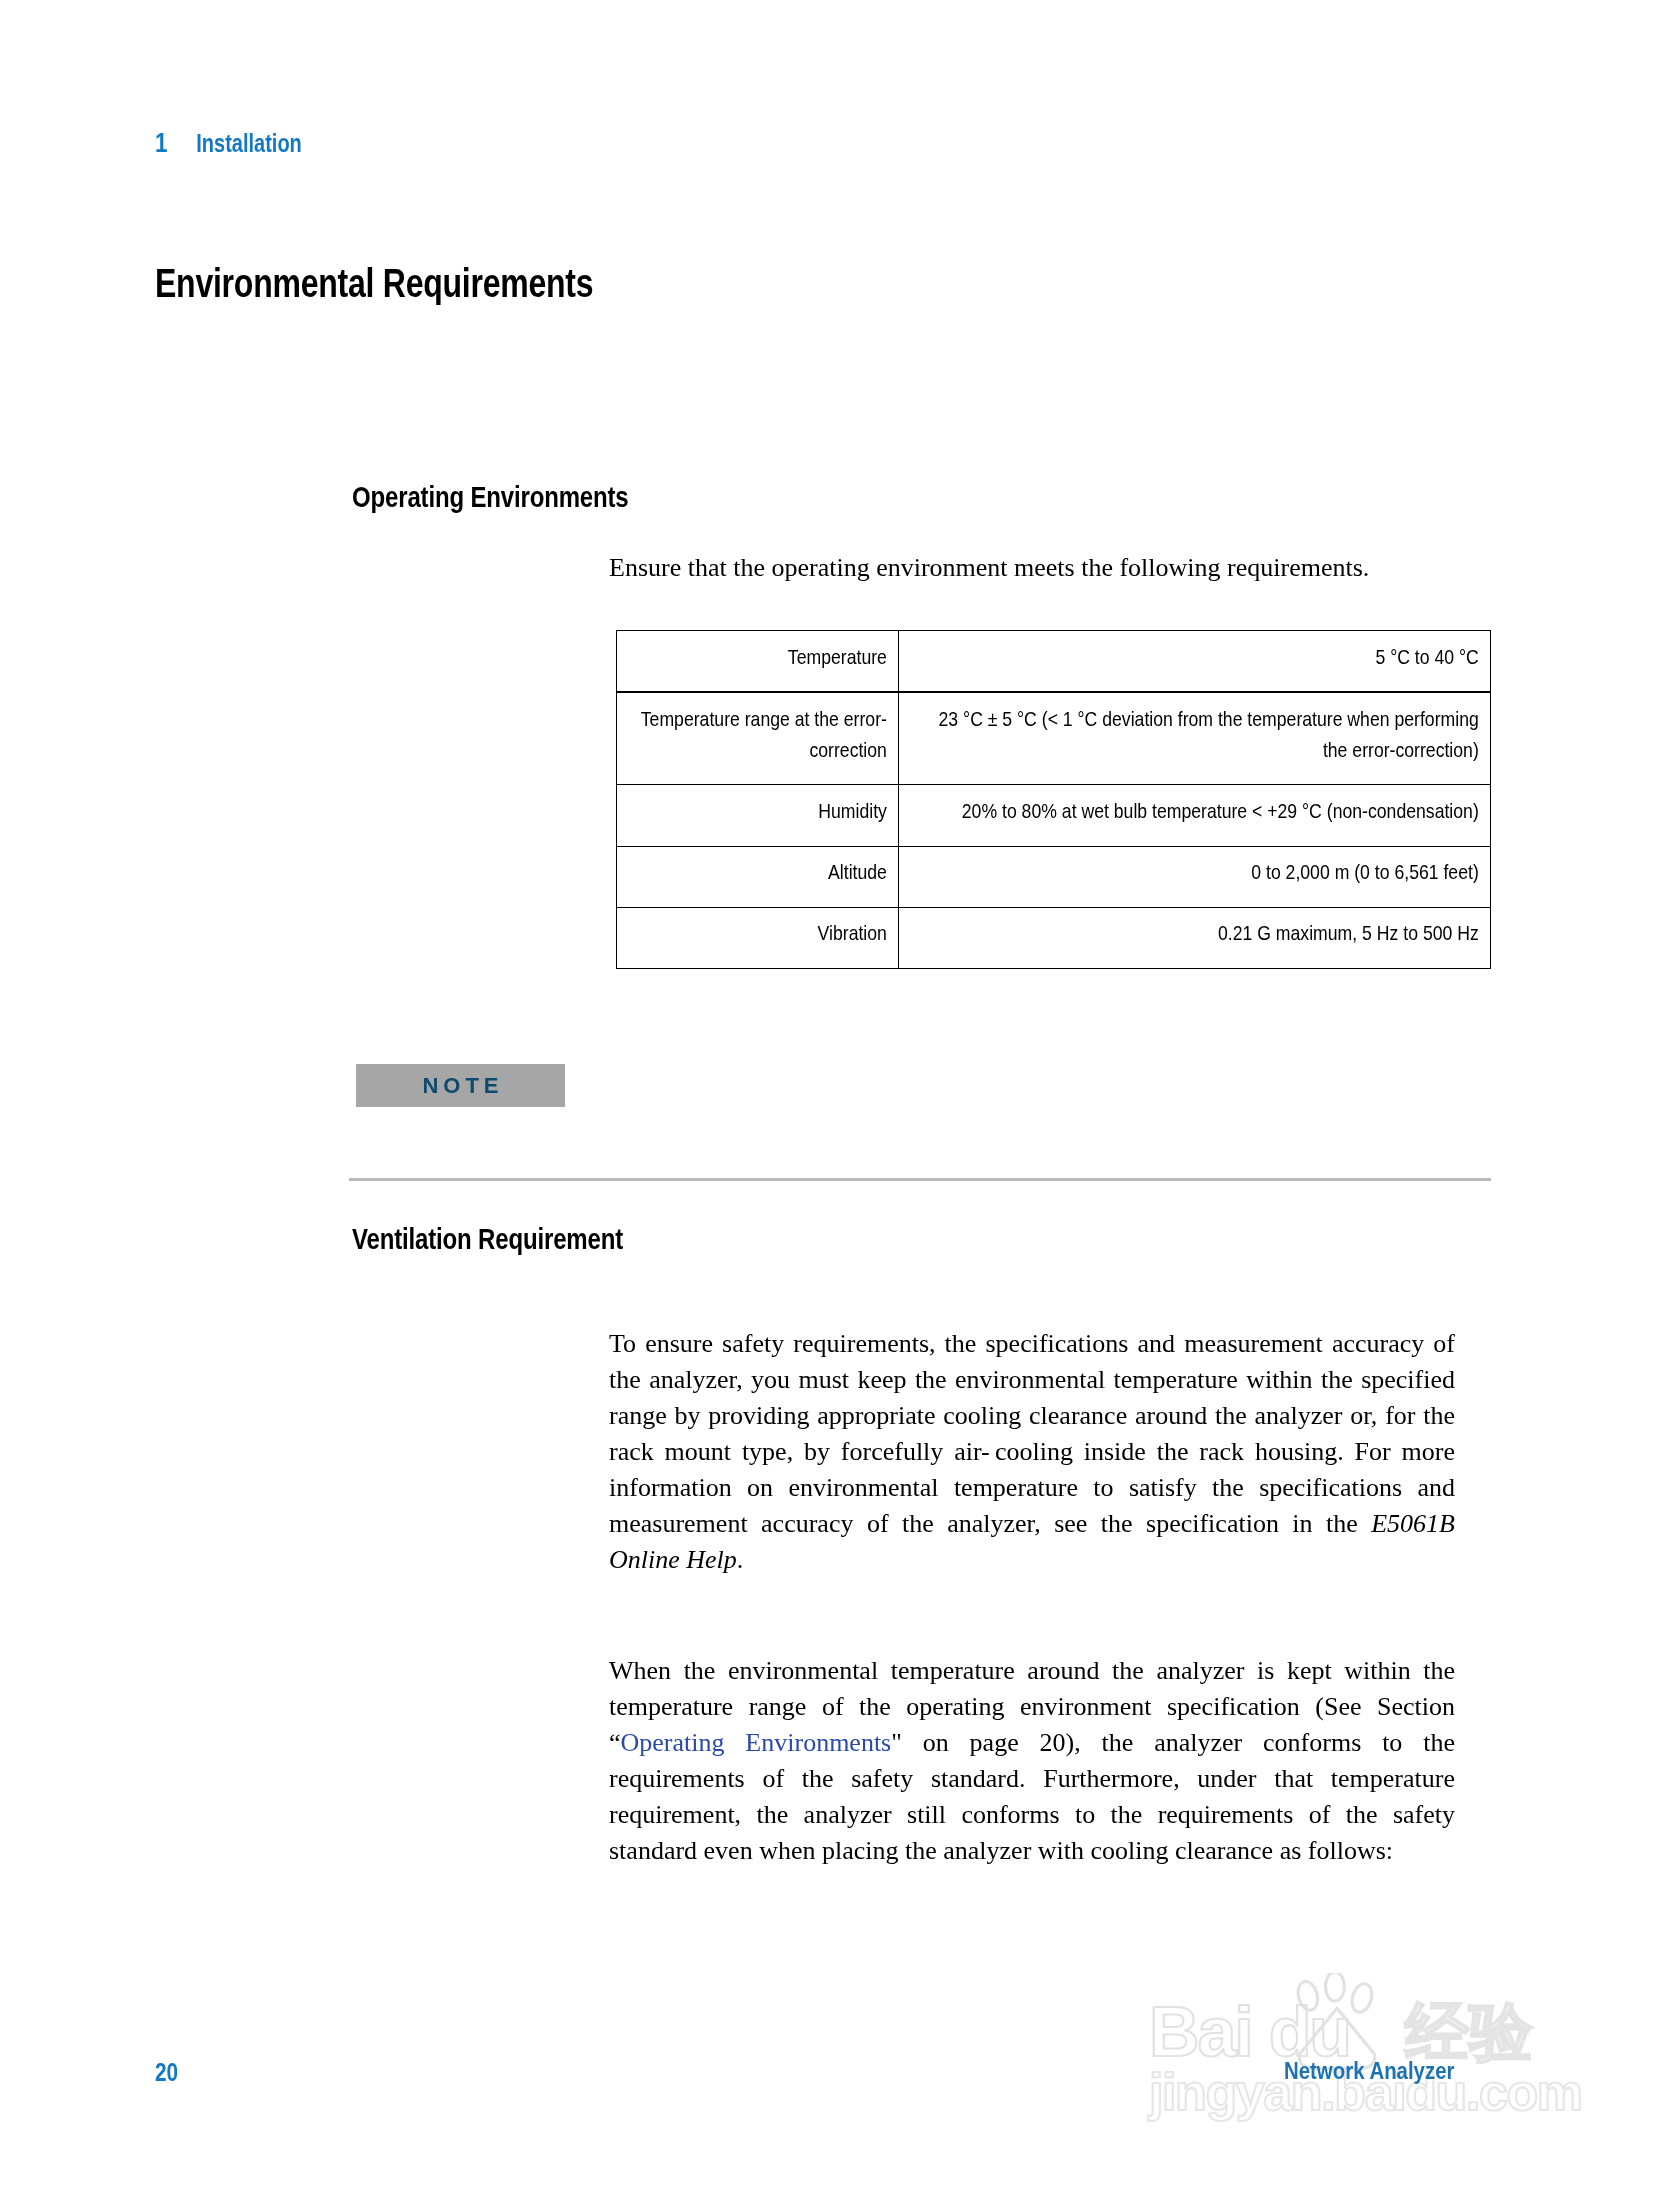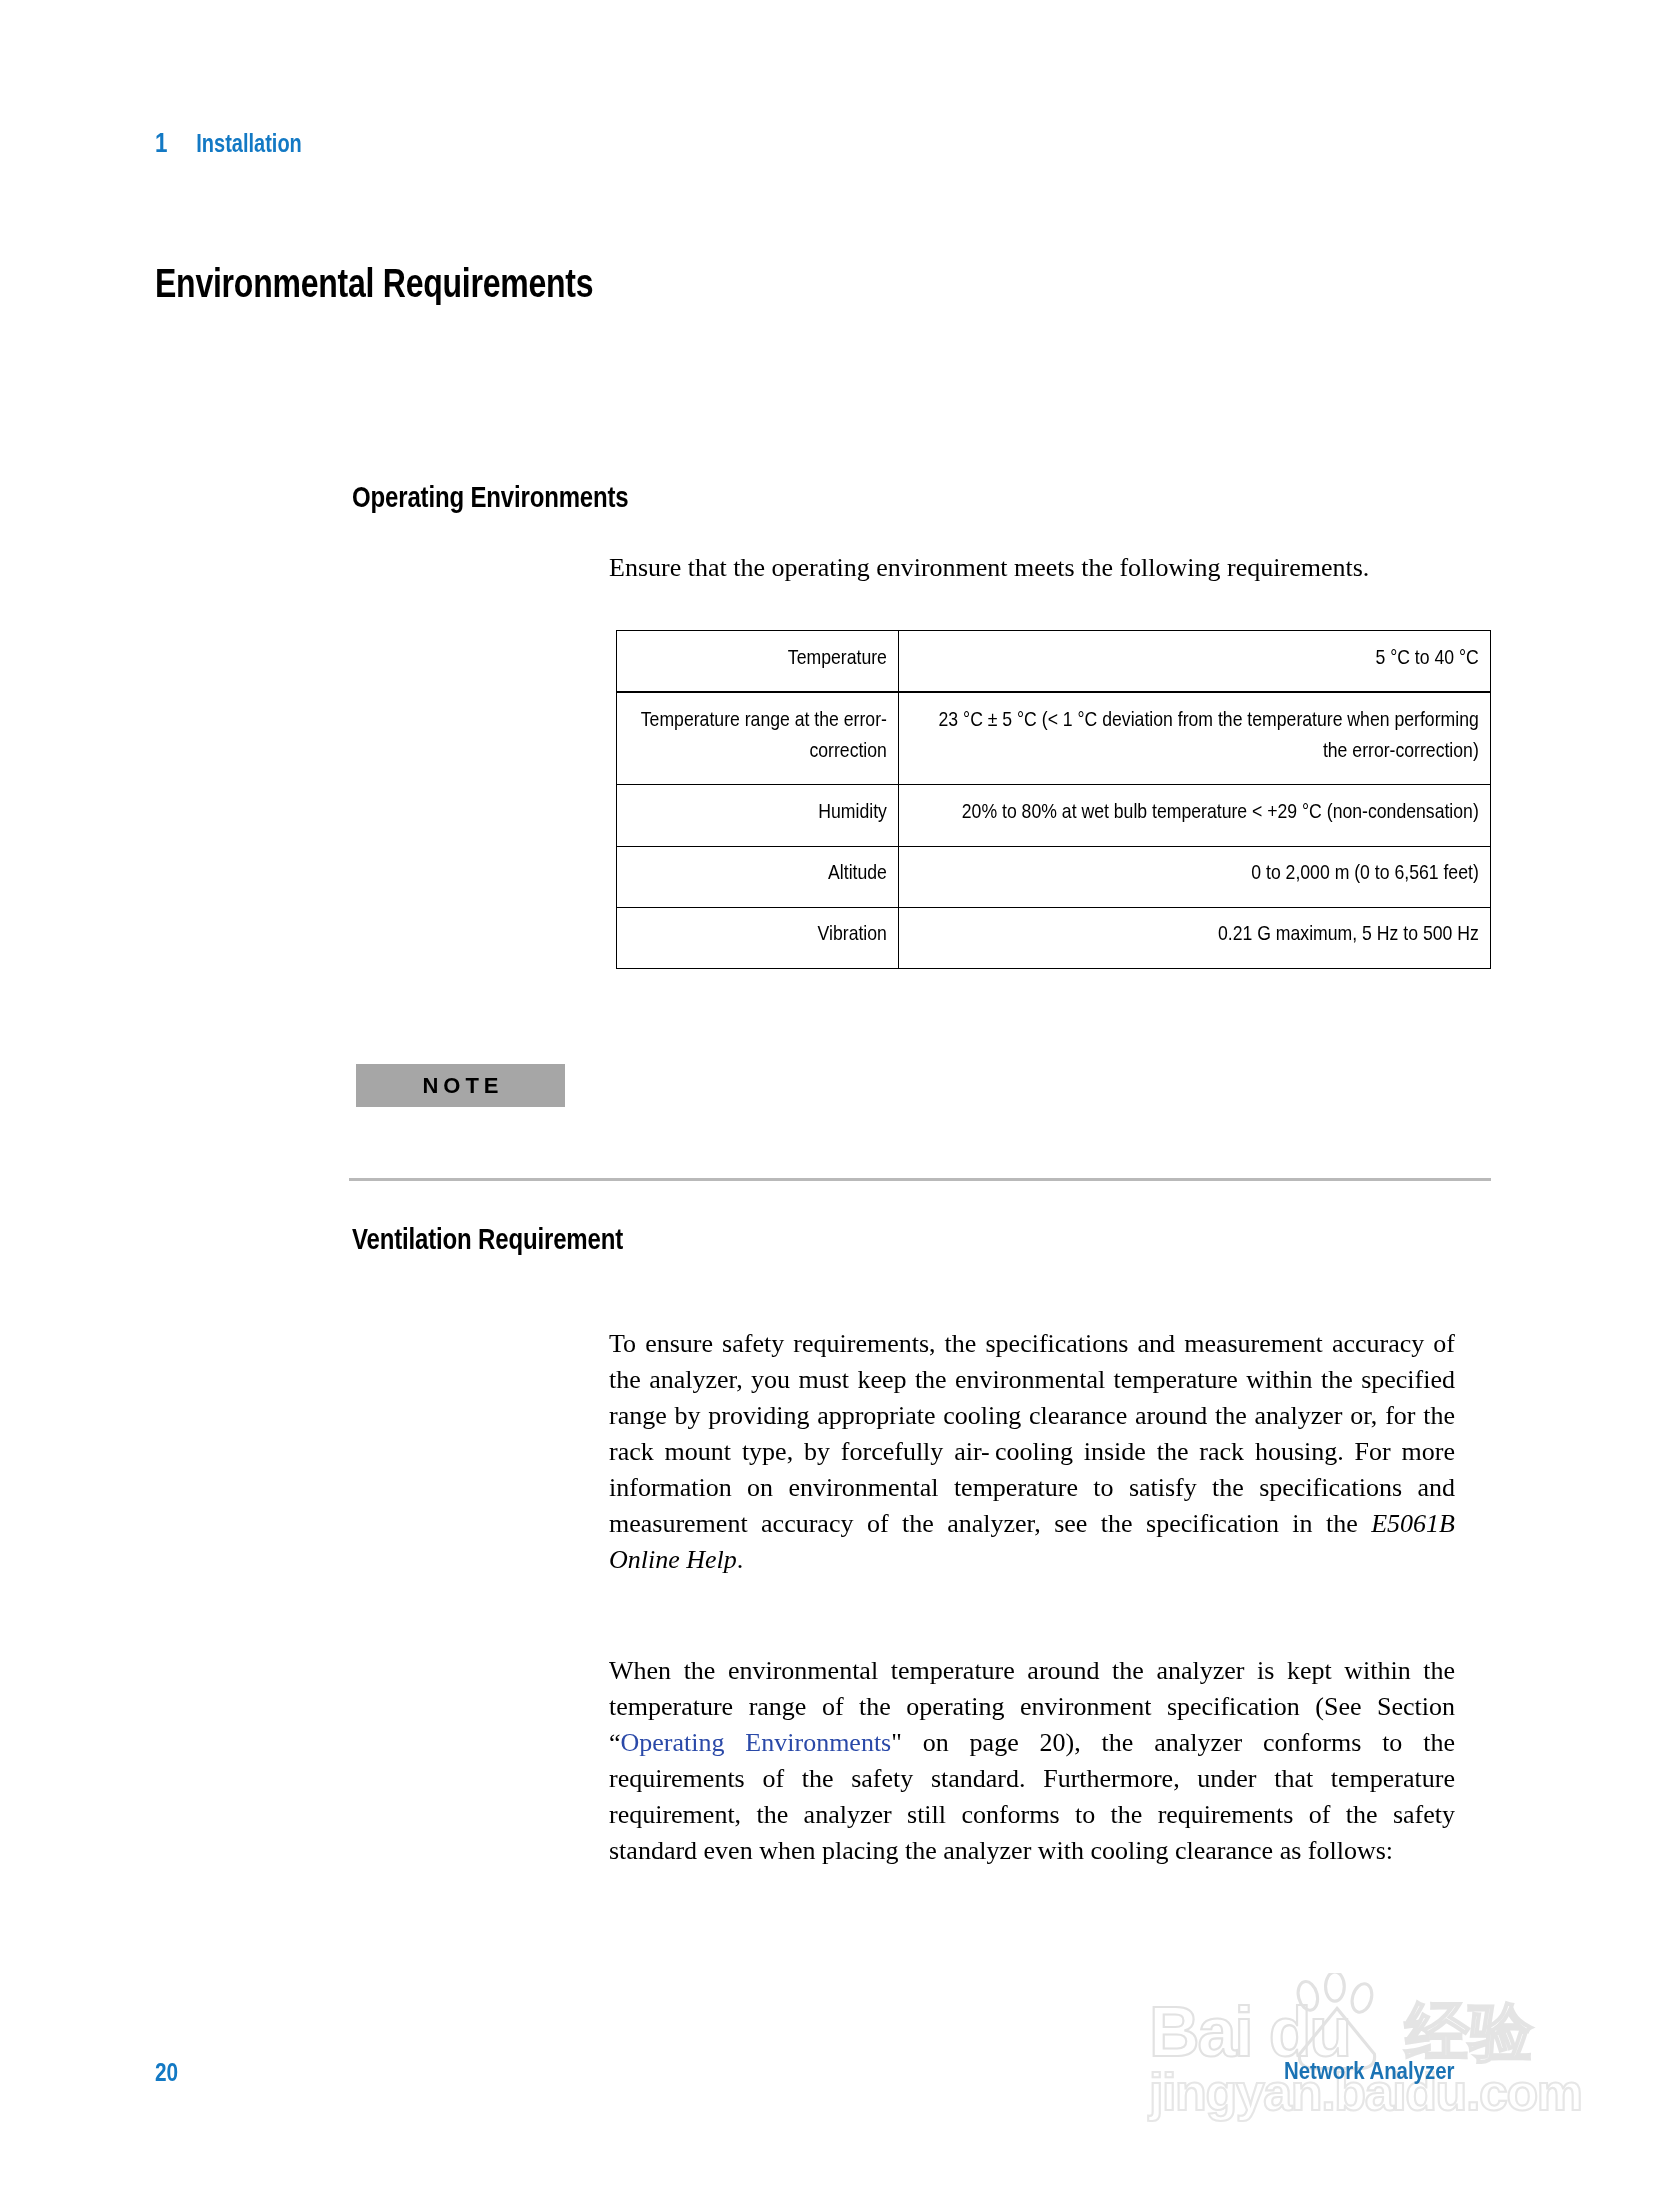--- a/index.html
+++ b/index.html
@@ -128,21 +128,21 @@
     height: 43px;
     background: #a6a6a6;
     display: flex;
     align-items: center;
     justify-content: center;
   }
   .note-badge span {
     font-family: "Liberation Sans", sans-serif;
     font-weight: bold;
     font-size: 22px;
-    color: #000000;
+    color: #0c4a6e;
     letter-spacing: 4.9px;
     text-indent: 4.9px;
   }
   .note-body {
     position: absolute;
     left: 609px;
     top: 1053px;
     width: 884px;
     font-family: "Liberation Sans", sans-serif;
     font-size: 22px;

